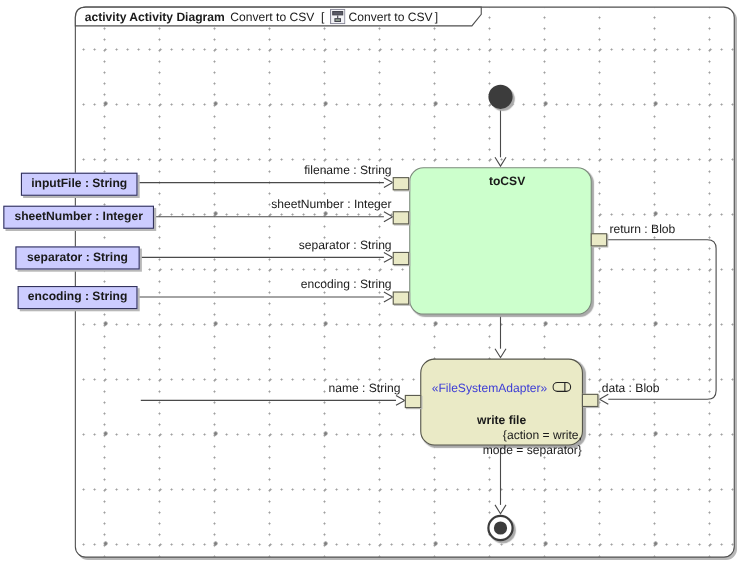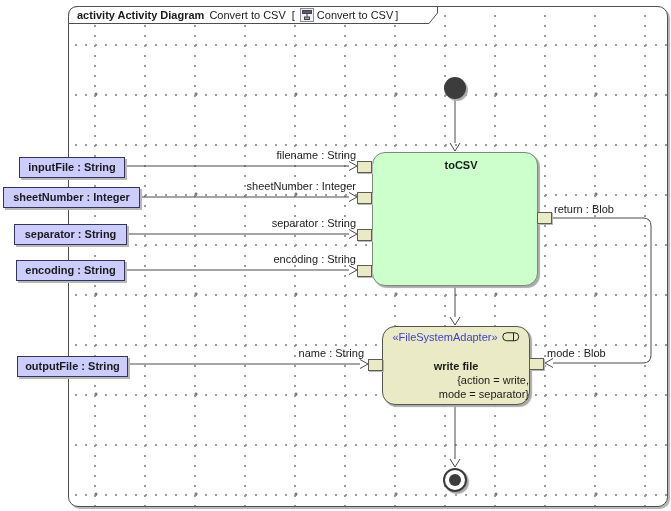--- a/index.html
+++ b/index.html
@@ -51,21 +51,21 @@
   .a-tocsv{
     left:372px;top:152px;width:164px;height:132px;
     background:#ccffcc;border:1px solid #7c8a7c;padding-top:0;
   }
   .a-tocsv .ttl{font-weight:bold;margin-top:6px;padding-left:12px;}
   .a-tocsv .sub{margin-top:1px;}
   .a-write{
     left:382px;top:326px;width:146px;height:77px;
     background:#eaeac6;border:1px solid #55554a;
   }
-  .a-write .stereo{color:#3d3dd6;margin-top:4px;white-space:nowrap;}
+  .a-write .stereo{color:#3d3dd6;margin-top:20px;white-space:nowrap;}
   .a-write .ttl{font-weight:bold;margin-top:17px;}
   .a-write .constraint{text-align:right;margin:2px 0 0 11px;line-height:13.5px;white-space:nowrap;}
   .stereo-icon{vertical-align:-1px;margin-left:4px;}
   
   .pin{
     position:absolute;width:13px;height:10px;background:#eaeac6;
     border:1px solid #5c5c52;box-shadow:1px 1px 0 #b8b8b8;z-index:4;
   }
   .pin-filename{left:357px;top:161px;}
   .pin-sheetnumber{left:357px;top:192px;}
@@ -141,21 +141,20 @@
         <rect x="2.5" y="2.5" width="9" height="3" fill="#5a5a66" stroke="#44444e"></rect>
         <line x1="7" y1="6" x2="7" y2="9" stroke="#44444e"></line>
         <rect x="4.5" y="9" width="5" height="2.5" fill="#9aa89a" stroke="#44444e"></rect>
       </svg><span>Convert to CSV</span><span class="br">]</span>
   </div>
 
   <div class="param p-inputfile">inputFile : String</div>
   <div class="param p-sheetnumber">sheetNumber : Integer</div>
   <div class="param p-separator">separator : String</div>
   <div class="param p-encoding">encoding : String</div>
-  <div class="param p-outputfile">outputFile : String</div>
 
   <div class="action a-tocsv">
     <div class="ttl">toCSV</div>
   </div>
 
   <div class="action a-write">
     <div class="stereo"><span>«FileSystemAdapter»</span><svg class="stereo-icon" width="18" height="10">
           <rect x="0.75" y="0.75" width="16" height="8" rx="4" fill="none" stroke="#222"></rect>
           <line x1="11.5" y1="1" x2="11.5" y2="9" stroke="#222"></line>
         </svg></div>
@@ -178,15 +177,15 @@
   <div class="final">
     <div class="dot"></div>
   </div>
 
   <div class="elabel l-filename">filename : String</div>
   <div class="elabel l-sheetnumber">sheetNumber : Integer</div>
   <div class="elabel l-separator">separator : String</div>
   <div class="elabel l-encoding">encoding : String</div>
   <div class="elabel l-name">name : String</div>
   <div class="elabel l-return">return : Blob</div>
-  <div class="elabel l-data">mode : Blob</div>
+  <div class="elabel l-data">data : Blob</div>
 
 </div>
 
 </body></html>

